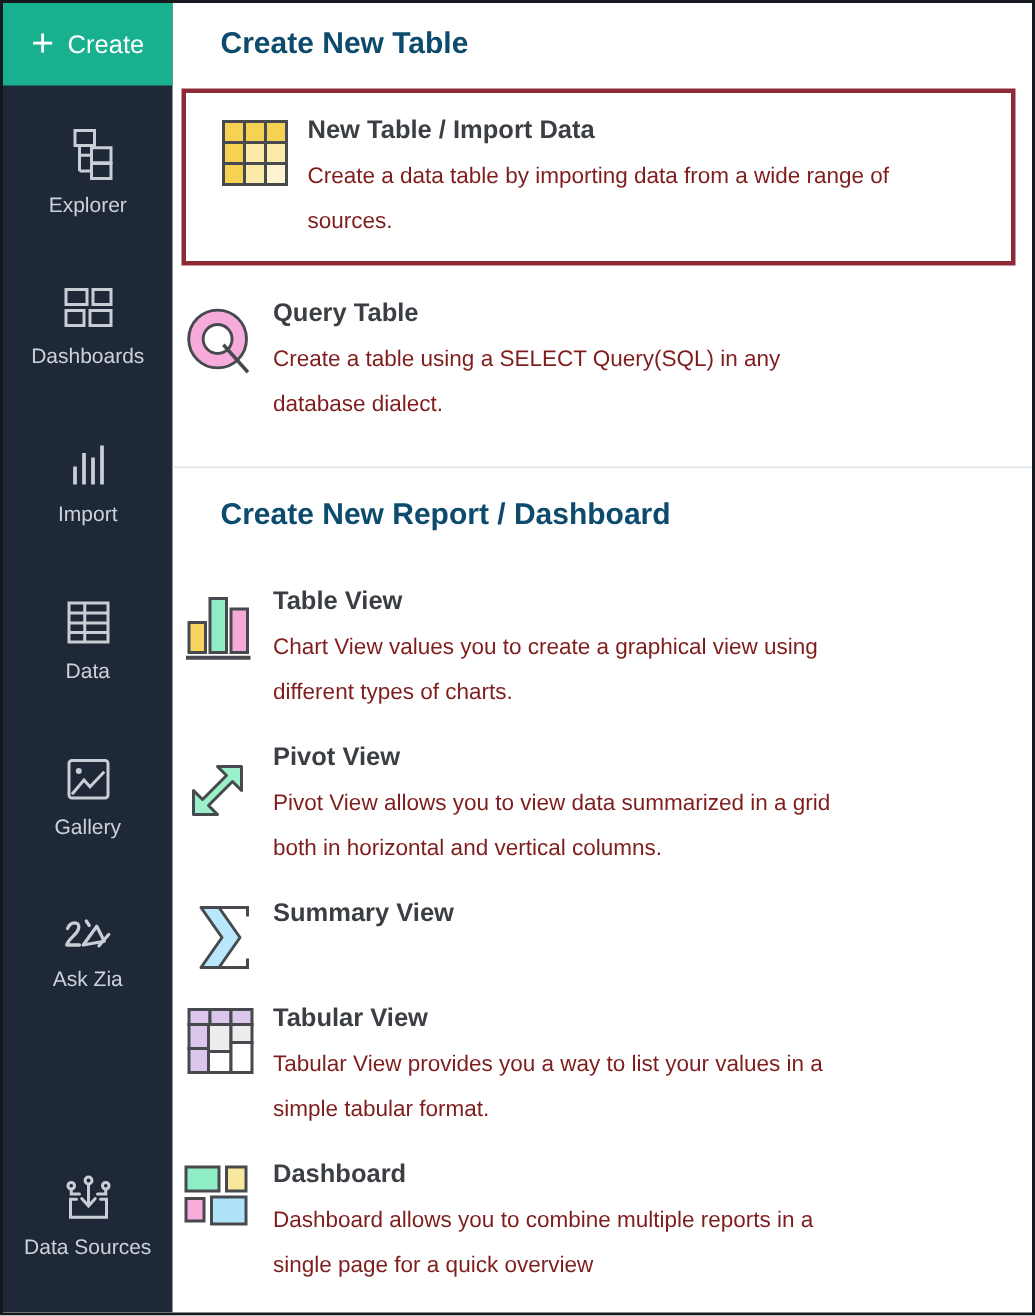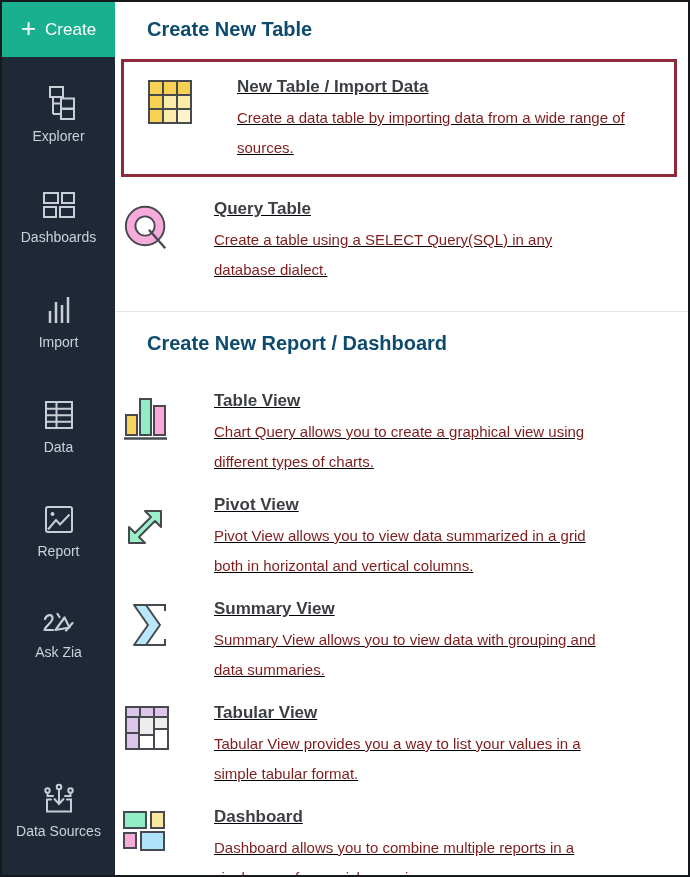--- a/index.html
+++ b/index.html
@@ -16,21 +16,21 @@
   .nav{flex:1;display:flex;flex-direction:column;align-items:center;padding-top:22px;}
   .nav-item{height:105px;width:100%;display:flex;flex-direction:column;align-items:center;
     justify-content:flex-start;padding-top:6px;gap:8px;color:#ccd2da;font-size:14px;cursor:pointer;box-sizing:border-box;}
   .nav-item svg{display:block;}
   .nav-item.pinned{margin-top:auto;height:auto;padding-bottom:36px;}
   .si{stroke:#c9ced6;stroke-width:2;fill:none;}
   
   .main{flex:1;padding:16px 8px 0 6px;box-sizing:border-box;overflow:hidden;}
   .section-heading{font-size:20px;font-weight:bold;color:#0c4a6e;margin:0 0 18px 26px;}
   .card{border:3px solid #8e2a38;margin:0 3px 0 0;padding:13px 10px 11px 20px;}
-  .item{display:flex;gap:41px;margin-bottom:16px;cursor:pointer;text-decoration:underline;}
+  .item{display:flex;gap:9px;margin-bottom:16px;cursor:pointer;}
   .item:last-child{margin-bottom:0;}
   .icon-box{width:52px;min-width:52px;display:flex;justify-content:center;align-items:flex-start;padding-top:2px;}
   .item-title{font-size:17px;font-weight:bold;color:#3b3f44;line-height:24px;margin-bottom:4px;}
   .item-desc{font-size:15px;color:#7f1d1d;line-height:30px;max-width:397px;}
   .q-item{margin-top:20px;}
   .divider{border:none;border-top:1px solid #e3e6e9;margin:26px -8px 20px -6px;}
   .section2-heading{margin-bottom:34px;}
   .mi{stroke:#464a4f;stroke-width:2;}
 </style>
 </head>
@@ -91,21 +91,21 @@
       </div>
 
       <div class="nav-item">
         <span>
           <svg width="34" height="30" viewBox="0 0 34 30">
             <rect class="si" x="4" y="2" width="26" height="25" rx="2"></rect>
             <circle cx="10.5" cy="9" r="2" fill="#c9ced6"></circle>
             <path class="si" d="M6 24.5 L14 15 L18 19.5 L27.5 9.5"></path>
           </svg>
         </span>
-        <span>Report</span>
+        <span>Gallery</span>
       </div>
 
       <div class="nav-item">
         <span>
           <svg width="40" height="26" viewBox="0 0 40 24">
             <g class="si" style="stroke-width:2.2" stroke-linecap="round" stroke-linejoin="round">
               <path d="M6 8 C8 3 14 3 13.5 7.5 C13 12 6.5 14.5 5.5 19 H14"></path>
               <path d="M18.5 3 L20.5 6"></path>
               <path d="M16.5 19 L25.5 6.5 L30.5 16.5 Z"></path>
               <path d="M27 19.5 L33.5 12"></path>
@@ -185,21 +185,21 @@
       <div class="icon-box">
         <svg width="52" height="52" viewBox="0 0 52 52">
           <rect class="mi" x="5" y="24" width="11" height="20" fill="#f8d45f"></rect>
           <rect class="mi" x="19" y="8" width="11" height="36" fill="#90eec6"></rect>
           <rect class="mi" x="33" y="15" width="11" height="29" fill="#f7aad8"></rect>
           <path d="M3 47.5 H46" stroke="#464a4f" stroke-width="2.6"></path>
         </svg>
       </div>
       <div>
         <div class="item-title">Table View</div>
-        <div class="item-desc">Chart Query allows you to create a graphical view using different types of charts.</div>
+        <div class="item-desc">Chart View values you to create a graphical view using different types of charts.</div>
       </div>
     </div>
 
     <div class="item">
       <div class="icon-box">
         <svg width="52" height="52" viewBox="0 0 52 52">
           <path class="mi" stroke-linejoin="round" fill="#9bf0ca" d="M8 48 L8 32 L14 38 L30 22 L24 16 L40 16 L40 32 L34 26 L18 42 L24 48 Z"></path>
         </svg>
       </div>
       <div>
@@ -210,21 +210,20 @@
 
     <div class="item">
       <div class="icon-box">
         <svg width="46" height="52" viewBox="0 0 46 52">
           <path class="mi" stroke-linejoin="round" fill="#b9e8fc" d="M10 6 H22 L36 26 L22 46 H10 L24 26 Z"></path>
           <path class="mi" fill="none" d="M22 6 H41 V12 M22 46 H41 V40"></path>
         </svg>
       </div>
       <div>
         <div class="item-title">Summary View</div>
-        <div class="item-desc">Summary View allows you to view data with grouping and data summaries.</div>
       </div>
     </div>
 
     <div class="item">
       <div class="icon-box">
         <svg width="50" height="50" viewBox="0 0 50 50">
           <g class="mi">
             <rect x="4" y="4" width="14" height="10" fill="#dcc6ec"></rect>
             <rect x="18" y="4" width="14" height="10" fill="#dcc6ec"></rect>
             <rect x="32" y="4" width="14" height="10" fill="#dcc6ec"></rect>

